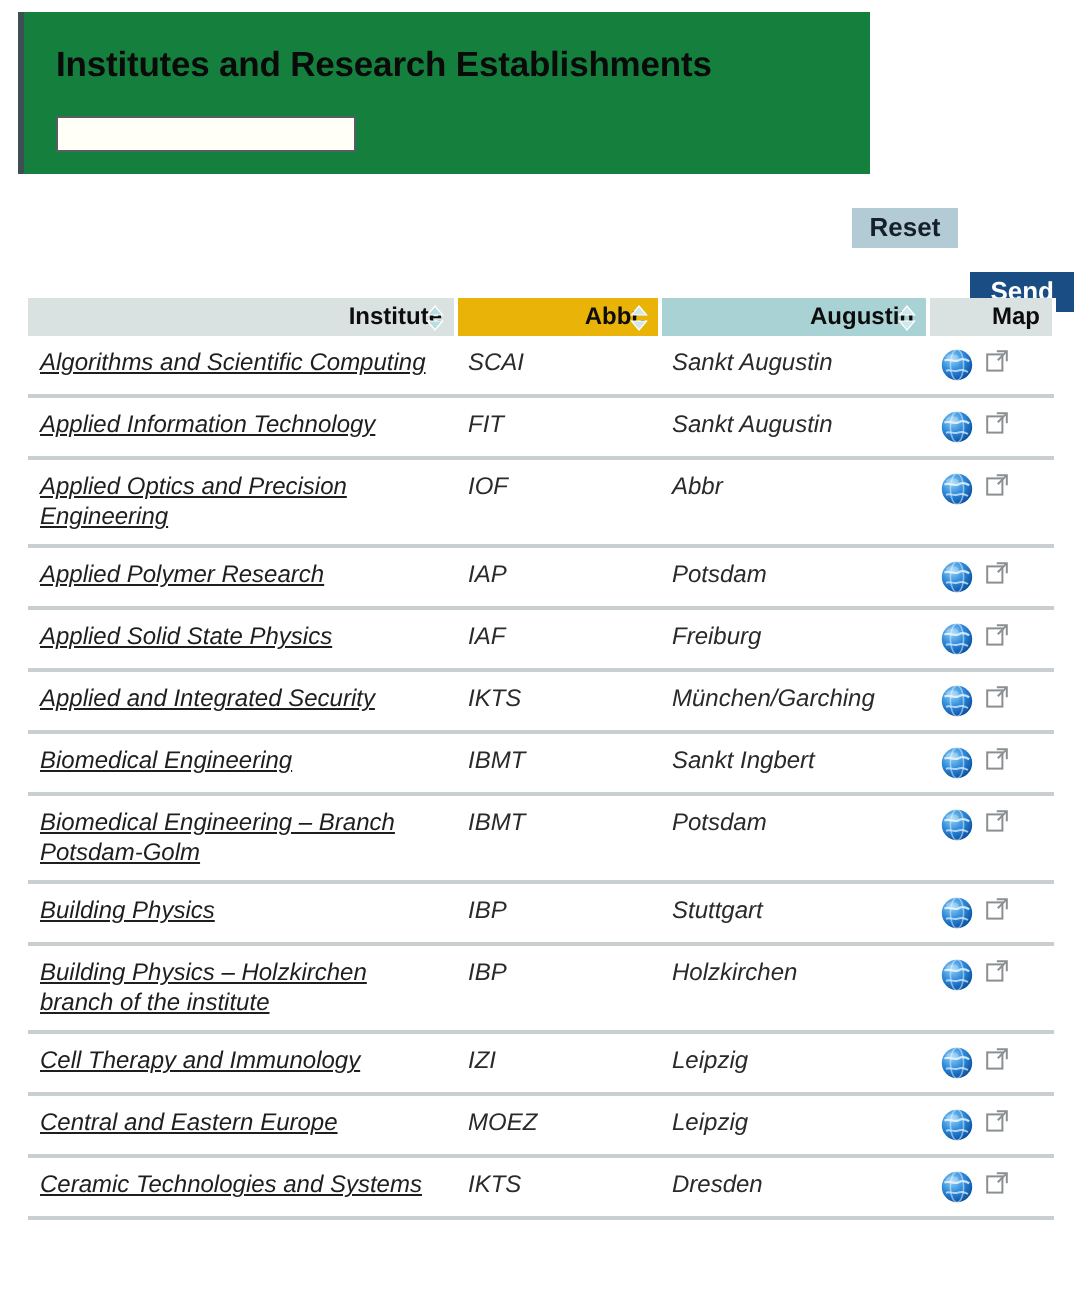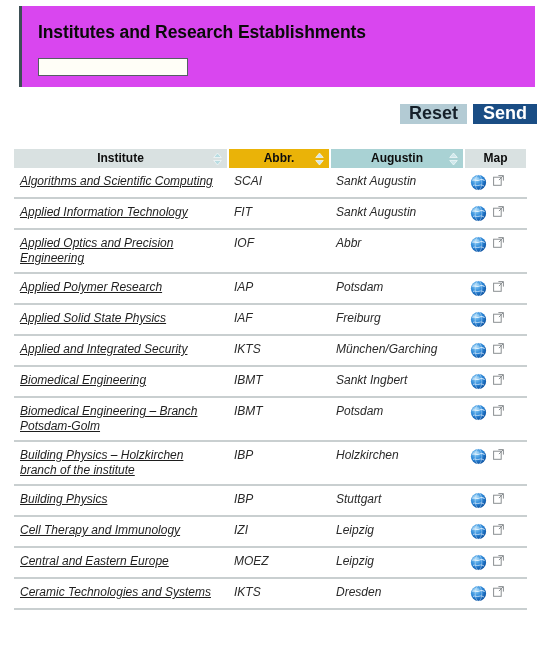--- a/index.html
+++ b/index.html
@@ -12,25 +12,25 @@
     height: 650px;
     font-family: "Liberation Sans", sans-serif;
     color: #1a1a1a;
     overflow: hidden;
     position: relative;
   }
 
   
   .header-panel {
     position: absolute;
-    left: 19px;
+    left: 9px;
     top: 6px;
-    width: 516px;
+    width: 426px;
     height: 81px;
-    background: #d946ef;
+    background: #15803d;
     border-left: 3px solid #3d4f55;
     box-sizing: border-box;
   }
   .page-title {
     position: absolute;
     left: 16px;
     top: 16px;
     font-size: 17.5px;
     font-weight: bold;
     color: #0a0a0a;
@@ -57,55 +57,56 @@
   .button-row {
     position: absolute;
     right: 4px;
     top: 104px;
     display: flex;
     gap: 6px;
     align-items: flex-start;
   }
   .btn {
     font-family: "Liberation Sans", sans-serif;
-    font-size: 18px;
+    font-size: 13px;
     font-weight: bold;
     border: none;
     padding: 3px 9px 4px 9px;
     cursor: pointer;
     line-height: 13px;
   }
   .btn-reset {
     background: #b3cbd4;
     color: #15202a;
   }
   .btn-send {
     background: #1a4d84;
     color: #ffffff;
     padding-left: 10px;
     padding-right: 10px;
+    margin-top: 32px;
   }
 
   
   .table-wrap {
     position: absolute;
     left: 14px;
     top: 149px;
     width: 513px;
   }
   table.inst-table {
     border-collapse: collapse;
     width: 513px;
     table-layout: fixed;
   }
   table.inst-table th {
     font-size: 12px;
     font-weight: bold;
     color: #0d0d0d;
-    text-align: center;
+    text-align: right;
     height: 19px;
     padding: 0 6px 1px 6px;
     vertical-align: middle;
     position: relative;
     border-right: 2px solid #ffffff;
     box-sizing: border-box;
   }
   th.th-institute { background: #d9e1e1; width: 214px; }
   th.th-abbr      { background: #eab308; width: 102px; }
   th.th-location  { background: #a9d2d4; width: 134px; }
@@ -415,20 +416,48 @@
 </svg>
 <svg class="extlink-icon" viewBox="0 0 11 11">
   <rect x="0.6" y="2.2" width="7.6" height="8.1" fill="none" stroke="#8a8f92" stroke-width="1"></rect>
   <path d="M5.4 0.6 H10.4 V5.6" fill="none" stroke="#8a8f92" stroke-width="1"></path>
   <path d="M10.2 0.8 L5.9 5.1" stroke="#8a8f92" stroke-width="1"></path>
 </svg>
             </span>
           </td>
         </tr>
         <tr>
+          <td class="cell-institute"><a class="inst-link">Building Physics</a></td>
+          <td class="cell-abbr">IBP</td>
+          <td class="cell-location">Stuttgart</td>
+          <td class="cell-map">
+            <span class="map-cell-inner">
+<svg class="globe-icon" viewBox="0 0 17 17">
+  <defs>
+    <radialGradient id="gl" cx="35%" cy="30%" r="75%">
+      <stop offset="0%" stop-color="#8fd0f7"></stop>
+      <stop offset="55%" stop-color="#2b87d8"></stop>
+      <stop offset="100%" stop-color="#0b4f9e"></stop>
+    </radialGradient>
+  </defs>
+  <circle cx="8.5" cy="8.5" r="7.6" fill="url(#gl)"></circle>
+  <path d="M2.2 6.3 C5 5.1 7.3 7.4 9.4 6.1 C11 5.1 13 5.6 14.6 6.6" stroke="#e8f4ff" stroke-width="1.1" fill="none" opacity="0.85"></path>
+  <path d="M3 11.4 C5.2 10.4 6.6 12.2 9 11.3 C10.8 10.6 12.6 11.2 14 12" stroke="#e8f4ff" stroke-width="1.0" fill="none" opacity="0.7"></path>
+  <ellipse cx="8.5" cy="8.5" rx="3.3" ry="7.6" fill="none" stroke="#dcefff" stroke-width="0.8" opacity="0.55"></ellipse>
+  <ellipse cx="6.2" cy="5" rx="3.2" ry="1.9" fill="#ffffff" opacity="0.28"></ellipse>
+</svg>
+<svg class="extlink-icon" viewBox="0 0 11 11">
+  <rect x="0.6" y="2.2" width="7.6" height="8.1" fill="none" stroke="#8a8f92" stroke-width="1"></rect>
+  <path d="M5.4 0.6 H10.4 V5.6" fill="none" stroke="#8a8f92" stroke-width="1"></path>
+  <path d="M10.2 0.8 L5.9 5.1" stroke="#8a8f92" stroke-width="1"></path>
+</svg>
+            </span>
+          </td>
+        </tr>
+        <tr>
           <td class="cell-institute"><a class="inst-link">Building Physics – Holzkirchen branch of the institute</a></td>
           <td class="cell-abbr">IBP</td>
           <td class="cell-location">Holzkirchen</td>
           <td class="cell-map">
             <span class="map-cell-inner">
 <svg class="globe-icon" viewBox="0 0 17 17">
   <defs>
     <radialGradient id="gl" cx="35%" cy="30%" r="75%">
       <stop offset="0%" stop-color="#8fd0f7"></stop>
       <stop offset="55%" stop-color="#2b87d8"></stop>
@@ -443,48 +472,20 @@
 </svg>
 <svg class="extlink-icon" viewBox="0 0 11 11">
   <rect x="0.6" y="2.2" width="7.6" height="8.1" fill="none" stroke="#8a8f92" stroke-width="1"></rect>
   <path d="M5.4 0.6 H10.4 V5.6" fill="none" stroke="#8a8f92" stroke-width="1"></path>
   <path d="M10.2 0.8 L5.9 5.1" stroke="#8a8f92" stroke-width="1"></path>
 </svg>
             </span>
           </td>
         </tr>
         <tr>
-          <td class="cell-institute"><a class="inst-link">Building Physics</a></td>
-          <td class="cell-abbr">IBP</td>
-          <td class="cell-location">Stuttgart</td>
-          <td class="cell-map">
-            <span class="map-cell-inner">
-<svg class="globe-icon" viewBox="0 0 17 17">
-  <defs>
-    <radialGradient id="gl" cx="35%" cy="30%" r="75%">
-      <stop offset="0%" stop-color="#8fd0f7"></stop>
-      <stop offset="55%" stop-color="#2b87d8"></stop>
-      <stop offset="100%" stop-color="#0b4f9e"></stop>
-    </radialGradient>
-  </defs>
-  <circle cx="8.5" cy="8.5" r="7.6" fill="url(#gl)"></circle>
-  <path d="M2.2 6.3 C5 5.1 7.3 7.4 9.4 6.1 C11 5.1 13 5.6 14.6 6.6" stroke="#e8f4ff" stroke-width="1.1" fill="none" opacity="0.85"></path>
-  <path d="M3 11.4 C5.2 10.4 6.6 12.2 9 11.3 C10.8 10.6 12.6 11.2 14 12" stroke="#e8f4ff" stroke-width="1.0" fill="none" opacity="0.7"></path>
-  <ellipse cx="8.5" cy="8.5" rx="3.3" ry="7.6" fill="none" stroke="#dcefff" stroke-width="0.8" opacity="0.55"></ellipse>
-  <ellipse cx="6.2" cy="5" rx="3.2" ry="1.9" fill="#ffffff" opacity="0.28"></ellipse>
-</svg>
-<svg class="extlink-icon" viewBox="0 0 11 11">
-  <rect x="0.6" y="2.2" width="7.6" height="8.1" fill="none" stroke="#8a8f92" stroke-width="1"></rect>
-  <path d="M5.4 0.6 H10.4 V5.6" fill="none" stroke="#8a8f92" stroke-width="1"></path>
-  <path d="M10.2 0.8 L5.9 5.1" stroke="#8a8f92" stroke-width="1"></path>
-</svg>
-            </span>
-          </td>
-        </tr>
-        <tr>
           <td class="cell-institute"><a class="inst-link">Cell Therapy and Immunology</a></td>
           <td class="cell-abbr">IZI</td>
           <td class="cell-location">Leipzig</td>
           <td class="cell-map">
             <span class="map-cell-inner">
 <svg class="globe-icon" viewBox="0 0 17 17">
   <defs>
     <radialGradient id="gl" cx="35%" cy="30%" r="75%">
       <stop offset="0%" stop-color="#8fd0f7"></stop>
       <stop offset="55%" stop-color="#2b87d8"></stop>

